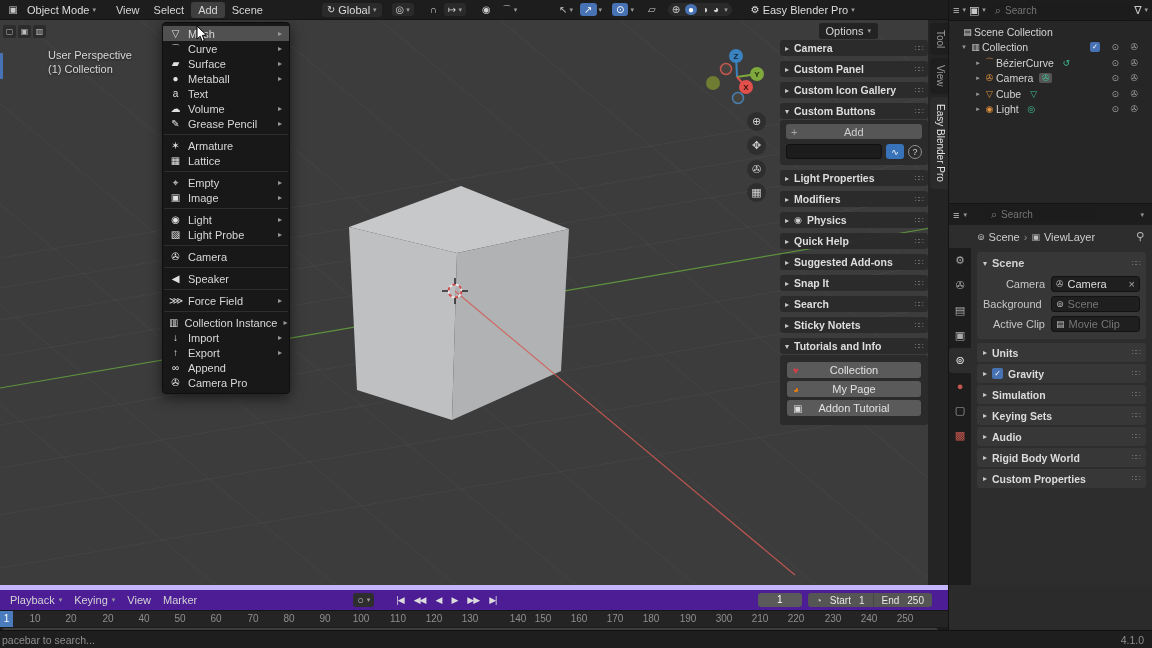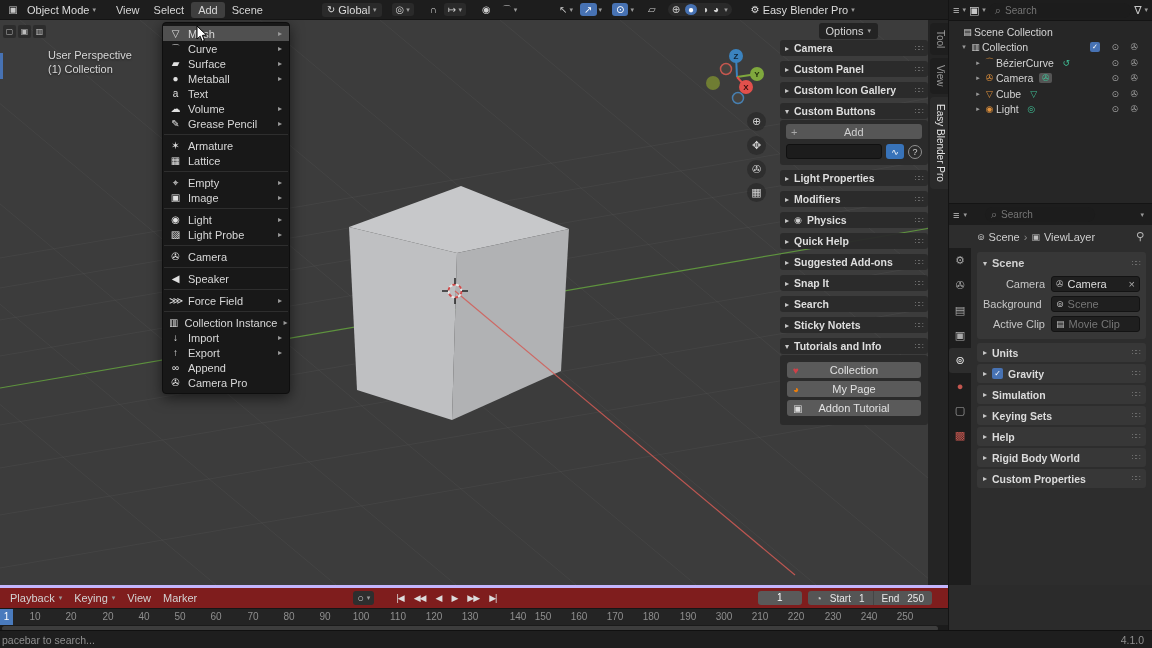--- a/index.html
+++ b/index.html
@@ -115,22 +115,22 @@
           display:flex; align-items:center; gap:4px; padding:0 4px; color:#dedede; }
   .fval .ph { color:#767676; }
   .fval .ic { font-size:9px; color:#bdbdbd; }
   .fval .x { margin-left:auto; color:#aaa; }
   .pchk { width:11px; height:11px; background:#4772b3; border-radius:2px; color:#fff; font-size:8px;
           display:flex; align-items:center; justify-content:center; }
   .rfill { position:absolute; left:948px; top:585px; width:204px; height:45px; background:#2b2b2b;
            border-left:1px solid #141414; }
 
   
-  .timeline { position:absolute; left:0; top:585px; width:948px; height:45px; background:#7f1d1d;
-              border-top:3px solid #c4b5fd; }
+  .timeline { position:absolute; left:0; top:585px; width:948px; height:45px; background:#4c1d95;
+              border-top:5px solid #c4b5fd; }
   .thead { height:20px; display:flex; align-items:center; padding:0 4px; }
   .tmen { padding:2px 6px; display:flex; gap:4px; align-items:center; color:#d3d3d3; }
   .tmen .cv { font-size:7px; color:#9a9a9a; }
   .rec { margin-left:150px; display:flex; align-items:center; background:#2e2e2e; border-radius:3px;
          padding:1px 4px; gap:3px; color:#c9c9c9; }
   .trans { display:flex; gap:2px; margin-left:18px; }
   .trans span { color:#dcdcdc; font-size:9px; padding:1px 4px; letter-spacing:-1px; }
   .fcur { margin-left:auto; width:44px; height:14px; background:#5a5a5a; border-radius:3px; color:#fff;
           text-align:center; line-height:14px; font-size:10px; }
   .frange { display:flex; align-items:center; background:#555; border-radius:3px; margin:0 12px 0 6px;
@@ -653,21 +653,21 @@
         <span class="lb">Simulation</span>
         <span class="grip">∷∷</span>
       </div>
     <div class="psec">
         <span class="cv">▸</span>
         <span class="lb">Keying Sets</span>
         <span class="grip">∷∷</span>
       </div>
     <div class="psec">
         <span class="cv">▸</span>
-        <span class="lb">Help</span>
+        <span class="lb">Audio</span>
         <span class="grip">∷∷</span>
       </div>
     <div class="psec">
         <span class="cv">▸</span>
         <span class="lb">Rigid Body World</span>
         <span class="grip">∷∷</span>
       </div>
     <div class="psec">
         <span class="cv">▸</span>
         <span class="lb">Custom Properties</span>

